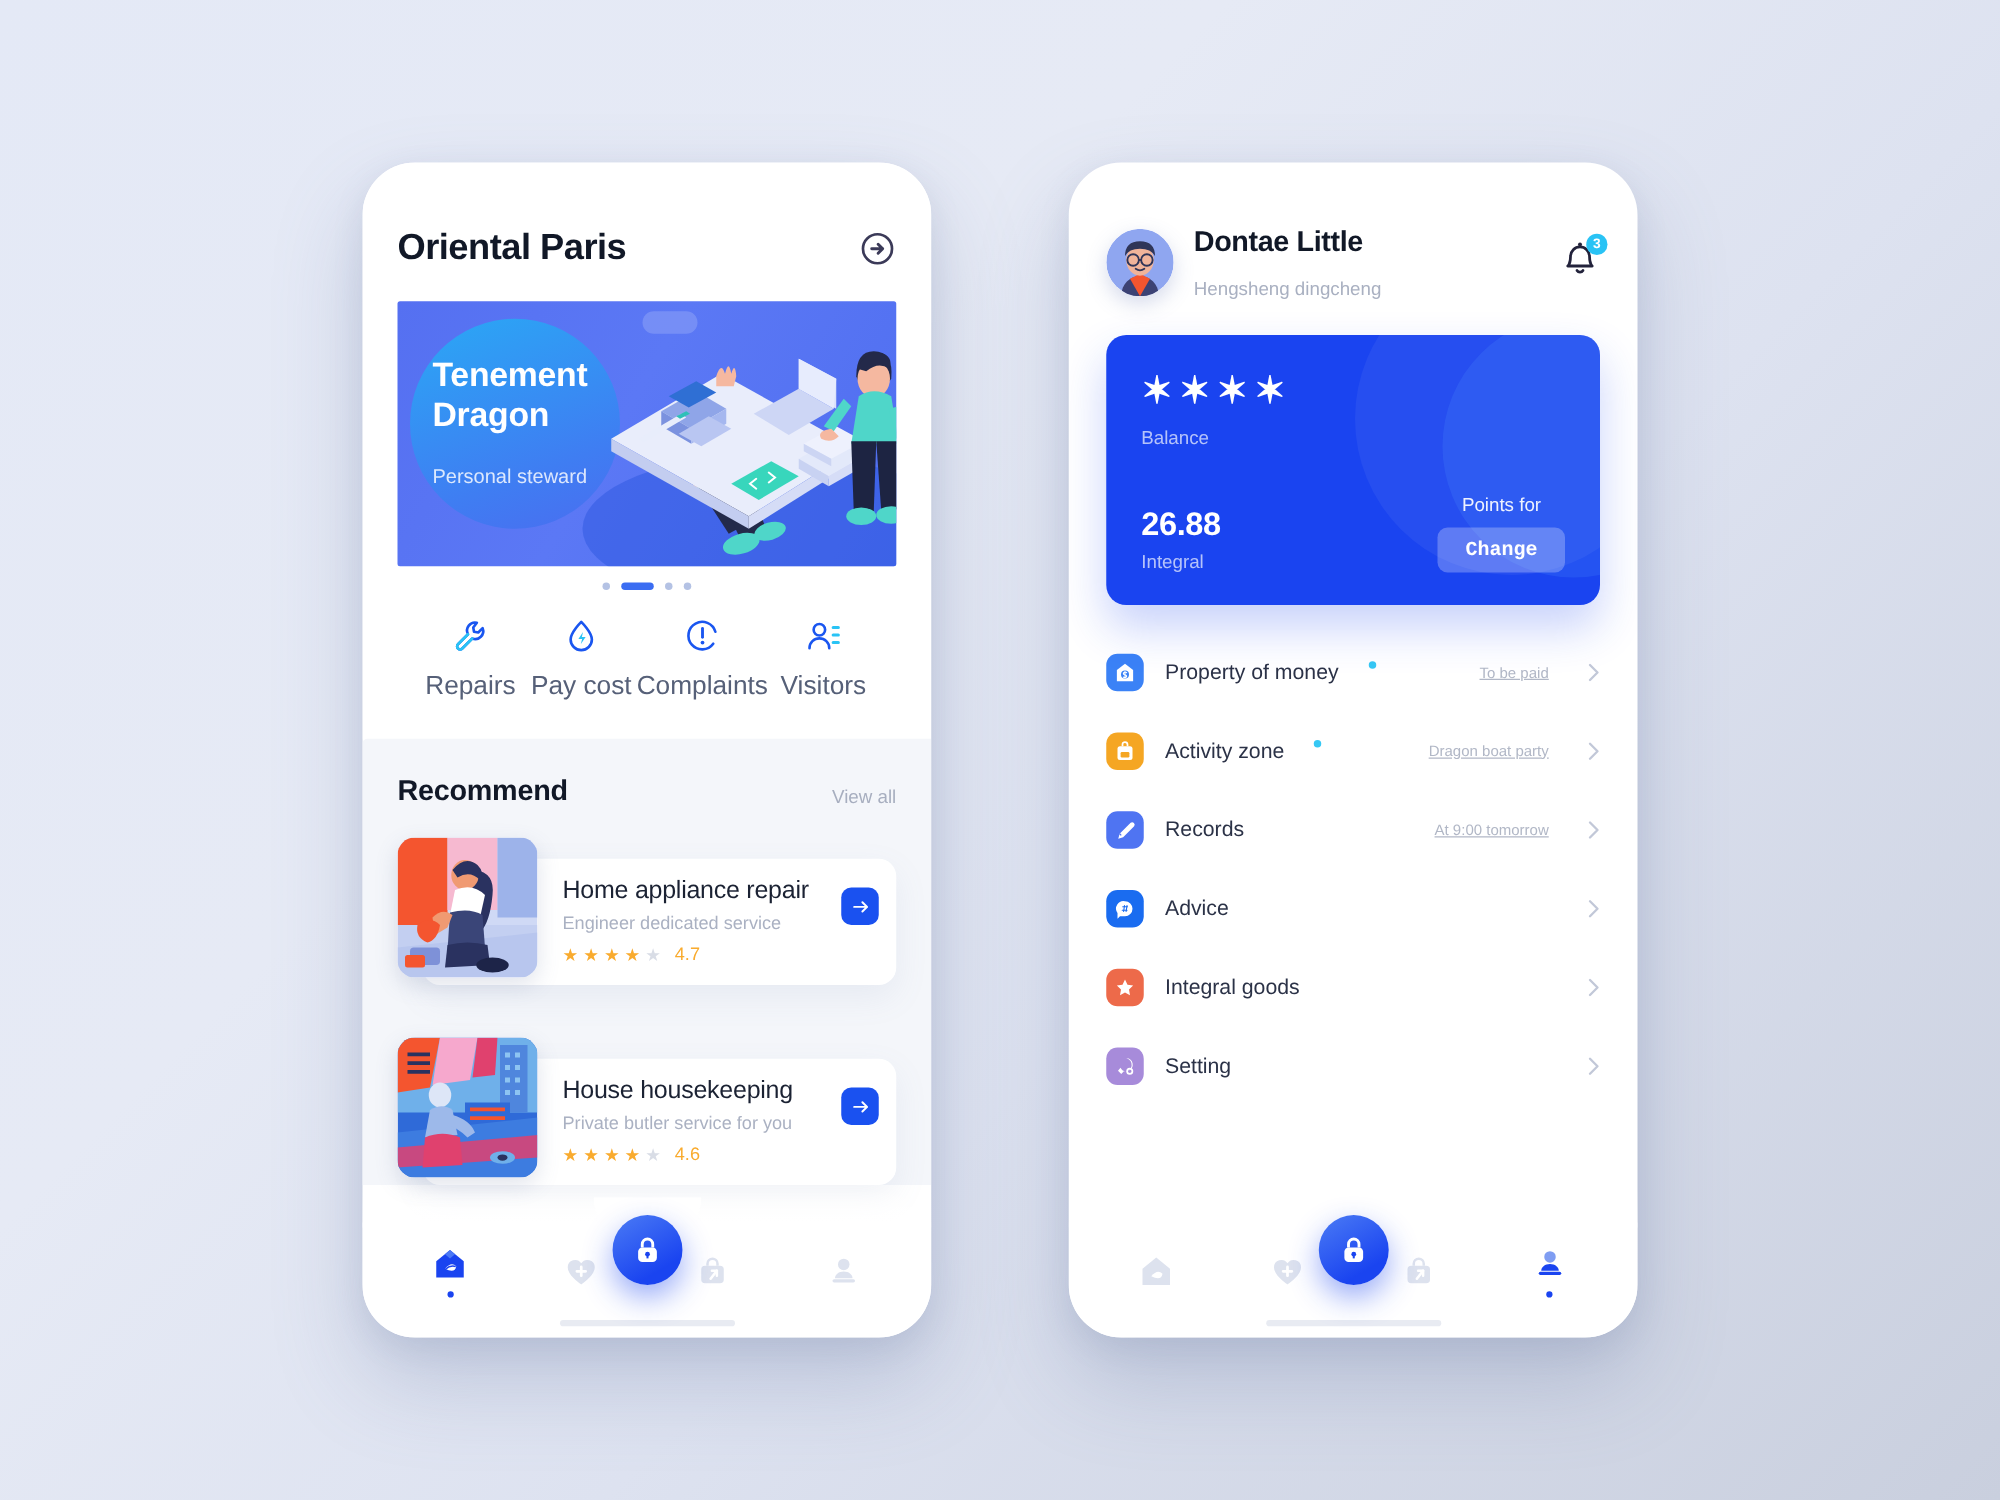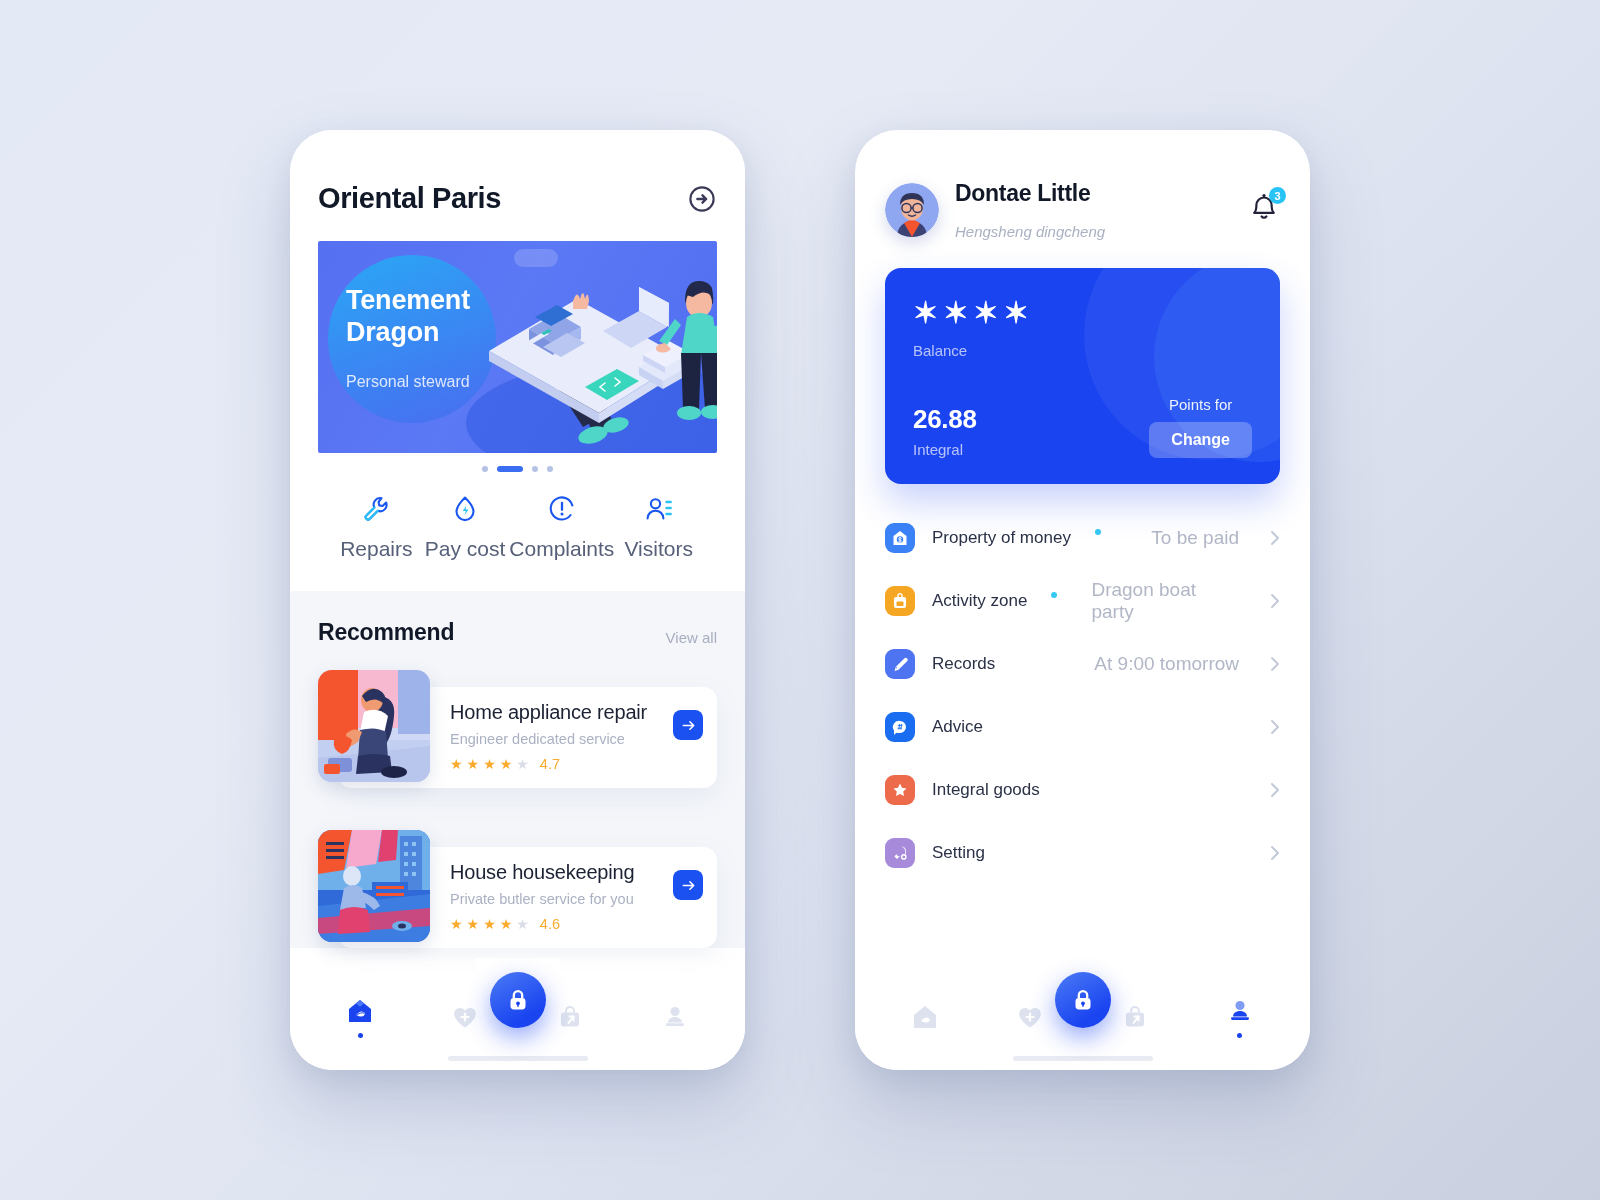--- a/index.html
+++ b/index.html
@@ -126,21 +126,21 @@
 
   
   .r-top { padding: 50px 30px 0 30px; }
   .r-userrow { display: flex; align-items: center; gap: 16px; }
   .avatar {
     width: 54px; height: 54px; border-radius: 50%; overflow: hidden; flex: none;
     box-shadow: 0 6px 16px rgba(90,110,180,0.25);
   }
   .r-names { flex: 1; }
   .r-name { font-size: 23px; font-weight: bold; color: #111827; letter-spacing: -0.3px; }
-  .r-sub { font-size: 15px; color: #a9b0c1; margin-top: 16px; font-style: italic; }
+  .r-sub { font-size: 15px; color: #a9b0c1; margin-top: 16px; }
   .bell-wrap { position: relative; cursor: pointer; }
   .bell-badge {
     position: absolute; right: -6px; top: -5px;
     min-width: 17px; height: 17px; border-radius: 9px; background: #29c3f5;
     color: #fff; font-size: 11px; font-weight: bold;
     display: flex; align-items: center; justify-content: center; padding: 0 4px;
   }
 
   
   .bal {
@@ -163,37 +163,37 @@
     position: absolute; left: 28px; right: 28px; bottom: 26px;
     display: flex; align-items: flex-end; justify-content: space-between; z-index: 2;
   }
   .bal-int { font-size: 26px; font-weight: bold; color: #fff; letter-spacing: -0.3px; }
   .bal-int-lab { font-size: 15px; color: rgba(255,255,255,0.68); margin-top: 6px; }
   .pts { text-align: center; }
   .pts-lab { font-size: 15px; color: rgba(255,255,255,0.92); margin-bottom: 9px; }
   .pts-btn {
     background: rgba(255,255,255,0.26); border: none; border-radius: 8px;
     color: #fff; font-size: 16px; font-weight: bold; padding: 9px 22px; cursor: pointer;
-    font-family: Liberation Sans, sans-serif;
+    font-family: Liberation Mono, monospace;
   }
 
   
   .menu { margin-top: 22px; padding: 0 30px; }
   .mrow {
     display: flex; align-items: center; gap: 17px;
     height: 63px; cursor: pointer;
   }
   .mico {
     width: 30px; height: 30px; border-radius: 9px; flex: none;
     display: flex; align-items: center; justify-content: center;
   }
   .mlab { font-size: 17px; color: #2b3247; white-space: nowrap; }
   .mdot { width: 6px; height: 6px; border-radius: 50%; background: #36c8f4; margin-left: 7px; margin-bottom: 12px; flex: none; }
   .mspace { flex: 1; }
-  .mval { font-size: 19px; color: #b1b7c6; }
+  .mval { font-size: 12px; color: #b1b7c6; text-decoration: underline; }
   .mchev { margin-left: 14px; flex: none; }
 
   
   .tabbar {
     position: relative; height: 92px; flex: none;
     background: #ffffff;
     display: flex; align-items: center; justify-content: space-around;
     padding: 0 18px 14px 18px;
   }
   .tabbar::before {

